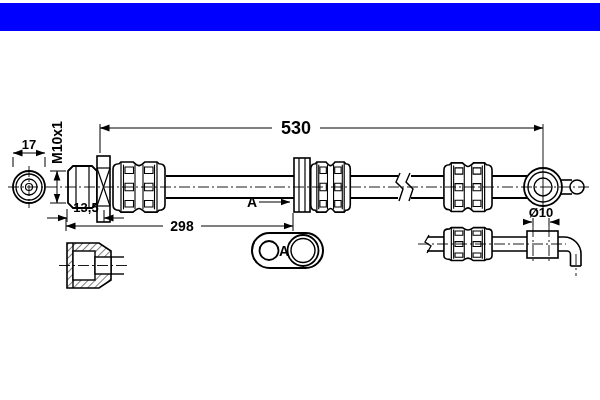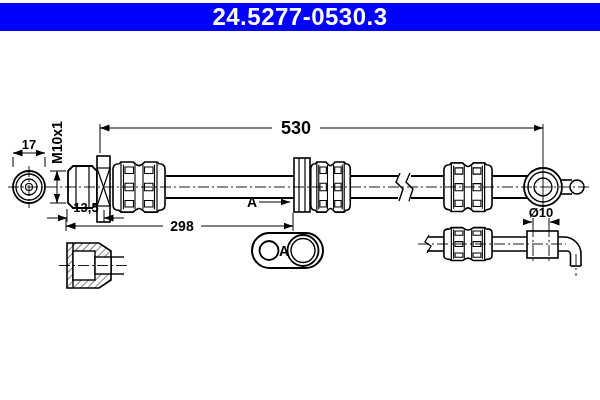--- a/index.html
+++ b/index.html
@@ -19,21 +19,20 @@
     font-weight:bold;fill:#000;
   }
   .t-big{font-size:18px;}
   .t-med{font-size:14px;}
   .t-sm{font-size:13px;}
 </style>
 </head>
 <body>
 
 <div class="header-bar">
-  <span>24.5277-0530.3</span>
 </div>
 
 <svg width="600" height="400" viewBox="0 0 600 400">
   <defs>
     <marker id="arr" viewBox="0 0 10 10" refX="9.5" refY="5" markerWidth="10" markerHeight="10" orient="auto-start-reverse">
       <path d="M0,1.6 L9.5,5 L0,8.4 Z" fill="#000"></path>
     </marker>
     <pattern id="hatch" width="5" height="5" patternTransform="rotate(45)" patternUnits="userSpaceOnUse">
       <line x1="0" y1="0" x2="0" y2="5" stroke="#000" stroke-width="1"></line>
     </pattern>

